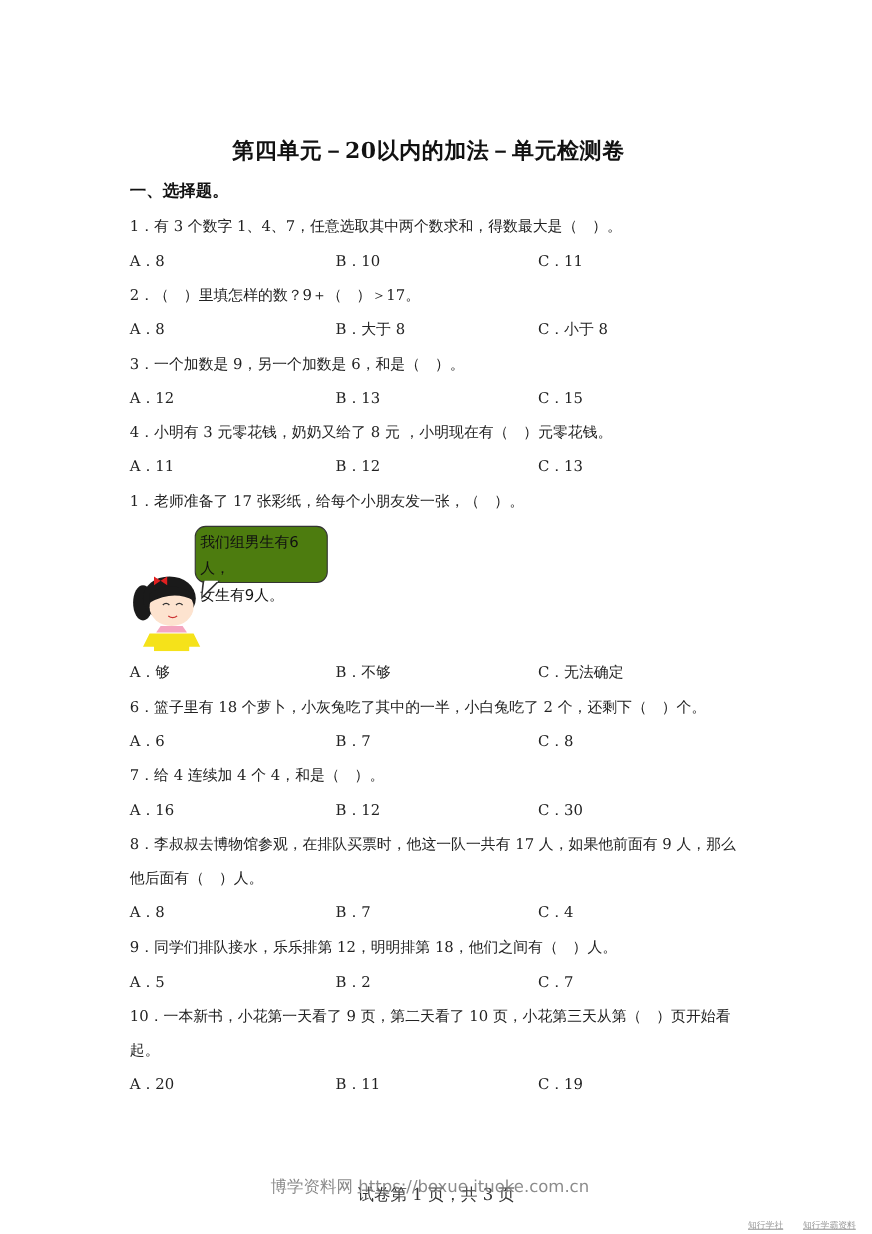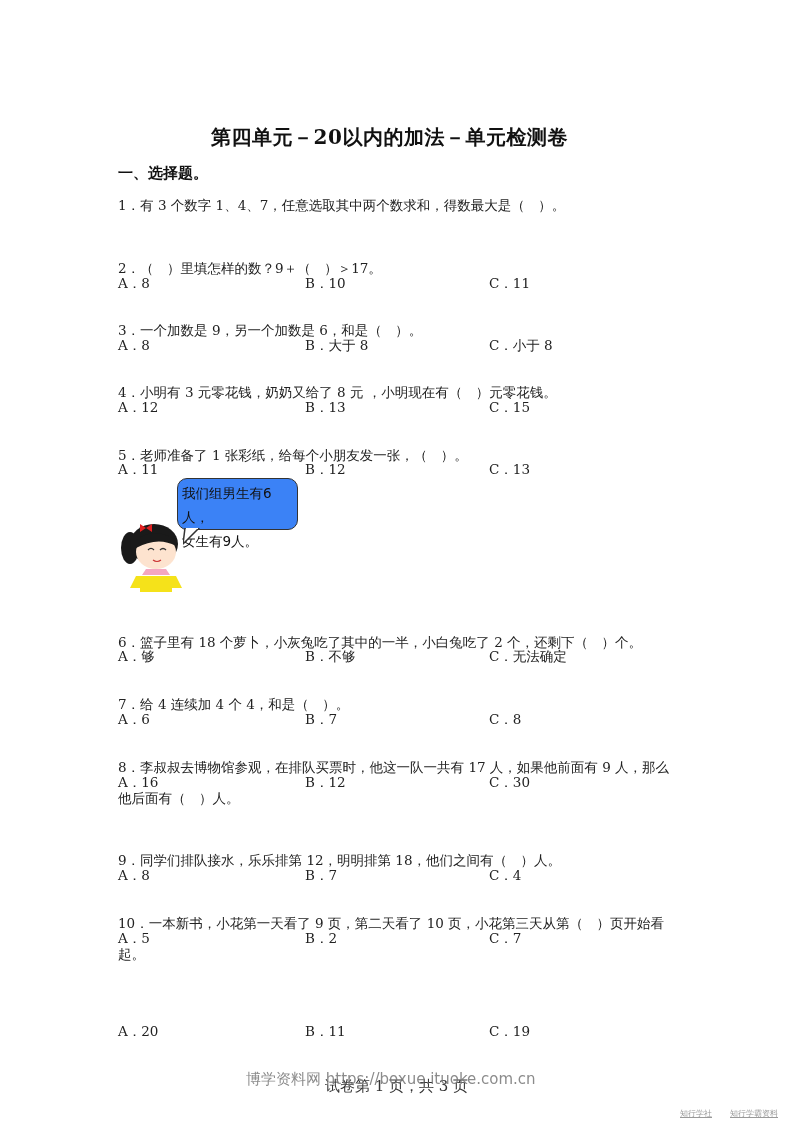--- a/index.html
+++ b/index.html
@@ -2,24 +2,24 @@
 <html><head>
 <meta charset="utf-8">
 <style>
   html, body { margin:0; padding:0; background:#ffffff; }
   body { width:793px; height:1122px; position:relative; overflow:hidden;
          font-family:"DejaVu Serif","Liberation Serif",serif; color:#222; }
   .title { position:absolute; top:124px; left:0; width:779px; text-align:center;
            font-size:20px; font-weight:bold; color:#111; letter-spacing:0.5px; }
   .section { position:absolute; left:118px; top:164px; font-size:15px; font-weight:bold; color:#111; }
   .q { position:absolute; left:118px; font-size:13.5px; color:#222; white-space:nowrap; }
-  .opt { position:absolute; font-size:13.5px; color:#222; white-space:nowrap;margin-top:46px; }
+  .opt { position:absolute; font-size:13.5px; color:#222; white-space:nowrap; }
   .optA { left:118px; } .optB { left:305px; } .optC { left:489px; }
   .bubble { position:absolute; left:177px; top:478px; width:121px; height:52px;
-            border:1.5px solid #333; border-radius:10px; background:#3b82f6;
+            border:1.5px solid #333; border-radius:10px; background:#4d7c0f;
             font-family:"DejaVu Sans","Liberation Sans",sans-serif; font-size:13.5px;
             line-height:24px; padding:2px 0 0 4px; box-sizing:border-box; color:#111; }
   .bubble-tail { position:absolute; left:183px; top:528px; }
   .girl { position:absolute; left:118px; top:518px; width:66px; height:74px; }
   .footer { position:absolute; top:1077px; left:0; width:793px; text-align:center;
             font-size:15px; color:#333; }
   .watermark { position:absolute; top:1070px; left:246px;
                font-family:"DejaVu Sans","Liberation Sans",sans-serif;
                font-size:15px; color:#777; opacity:0.85; white-space:nowrap; }
   .wm2 { position:absolute; top:1108px; font-size:8px; color:#999;
@@ -44,21 +44,21 @@
 <div class="q" style="top:322px">3．一个加数是 9，另一个加数是 6，和是（　）。</div>
 <div class="opt optA" style="top:353px">A．12</div>
 <div class="opt optB" style="top:353px">B．13</div>
 <div class="opt optC" style="top:353px">C．15</div>
 
 <div class="q" style="top:384px">4．小明有 3 元零花钱，奶奶又给了 8 元 ，小明现在有（　）元零花钱。</div>
 <div class="opt optA" style="top:415px">A．11</div>
 <div class="opt optB" style="top:415px">B．12</div>
 <div class="opt optC" style="top:415px">C．13</div>
 
-<div class="q" style="top:447px">5．老师准备了 1 张彩纸，给每个小朋友发一张，（　）。</div>
+<div class="q" style="top:447px">1．老师准备了 17 张彩纸，给每个小朋友发一张，（　）。</div>
 <div class="bubble">
   <div>我们组男生有6人，</div>
   <div>女生有9人。</div>
 </div>
 <svg class="bubble-tail" width="20" height="18">
   <polygon points="2,0 16,0 0,16" fill="#fff" stroke="#333" stroke-width="1.5"></polygon>
   <line x1="3" y1="0" x2="15" y2="0" stroke="#fff" stroke-width="2"></line>
 </svg>
 <svg class="girl" viewBox="0 0 66 74">
   <ellipse cx="12" cy="30" rx="9" ry="16" fill="#1a1a1a"></ellipse>

